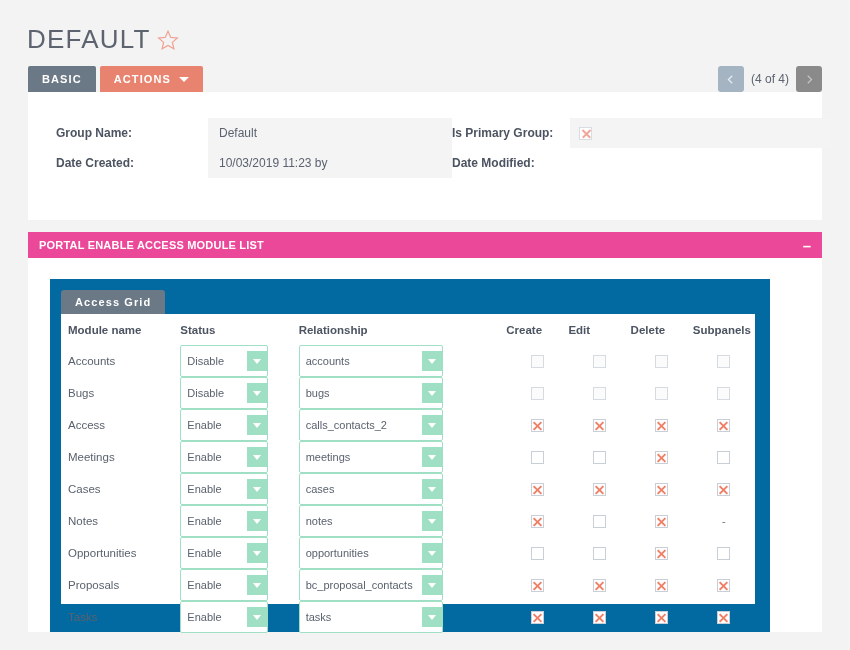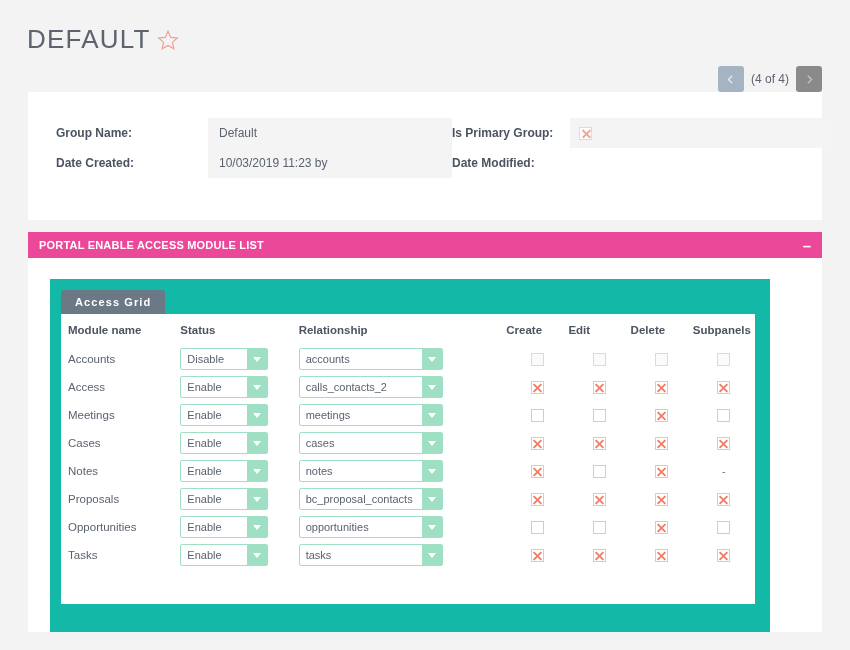--- a/index.html
+++ b/index.html
@@ -100,21 +100,21 @@
   .collapse-icon {
     color: #ffffff; font-size: 15px; line-height: 1; cursor: pointer;
     user-select: none; font-weight: bold;
   }
   .panel-body {
     position: absolute; left: 28px; top: 258px;
     width: 794px; height: 374px; background: #ffffff;
   }
   .inner-panel {
     position: absolute; left: 22px; top: 21px;
-    width: 720px; height: 353px; background: #14b8a6;
+    width: 720px; height: 353px; background: #0369a1;
   }
 
   
   .grid-tab {
     position: absolute; left: 11px; top: 11px;
     height: 24px; padding: 0 14px; background: #6b7885;
     display: flex; align-items: center; justify-content: center;
     color: #ffffff; font-size: 11px; font-weight: bold; letter-spacing: 1.1px;
     border-radius: 3px 3px 0 0; cursor: pointer; user-select: none;
   }
@@ -137,21 +137,21 @@
   table.grid td {
     font-size: 11.5px; color: #5a626e;
     padding: 0 0 0 7px; height: 28px; vertical-align: middle;
   }
   table.grid td.ctr { text-align: center; padding-left: 0; }
   .dash { color: #6b7078; font-size: 11px; }
 
   
   .sel {
     position: relative; display: inline-flex; align-items: center;
-    height: 22px; border: 1px solid #9fe0c4; background: #ffffff;
+    height: 32px; border: 1px solid #9fe0c4; background: #ffffff;
     border-radius: 2px; cursor: pointer; user-select: none;
   }
   .sel.status { width: 88px; }
   .sel.rel { width: 144px; }
   .sel-text {
     flex: 1; font-size: 11px; color: #5a626e;
     padding-left: 6px; white-space: nowrap; overflow: hidden;
   }
   .sel-arrow {
     width: 20px; height: 20px; background: #9fe0c4;
@@ -185,20 +185,29 @@
 
   <div class="title-row">
     <div class="page-title">DEFAULT</div>
     <span class="star-icon">
       <svg viewBox="0 0 24 24" width="22" height="22">
         <polygon points="12,2.5 15,9.2 22.2,9.8 16.8,14.6 18.4,21.6 12,17.9 5.6,21.6 7.2,14.6 1.8,9.8 9,9.2" fill="none" stroke="#f0a193" stroke-width="1.3"></polygon>
       </svg>
     </span>
   </div>
 
+  <div class="tabs">
+    <div class="tab basic">
+      <span>BASIC</span>
+    </div>
+    <div class="tab actions">
+      <span>ACTIONS</span>
+      <span class="caret-down"></span>
+    </div>
+  </div>
 
   <div class="pager">
     <div class="pager-btn prev">
       <svg viewBox="0 0 16 16" width="11" height="11">
           <path d="M10.5 2.5 L5 8 L10.5 13.5" fill="none" stroke="#e8eef3" stroke-width="1.8"></path>
         </svg>
     </div>
     <div class="pager-count">(4 of 4)</div>
     <div class="pager-btn next">
       <svg viewBox="0 0 16 16" width="11" height="11">
@@ -274,20 +283,39 @@
                     <span class="sel-arrow">
                       <i></i>
                     </span>
                   </span></td>
                 <td class="ctr"><span class="cbx muted"></span></td>
                 <td class="ctr"><span class="cbx muted"></span></td>
                 <td class="ctr"><span class="cbx muted"></span></td>
                 <td class="ctr"><span class="cbx muted"></span></td>
               </tr>
               <tr>
+                <td>Bugs</td>
+                <td><span class="sel status">
+                    <span class="sel-text">Disable</span>
+                    <span class="sel-arrow">
+                      <i></i>
+                    </span>
+                  </span></td>
+                <td><span class="sel rel">
+                    <span class="sel-text">bugs</span>
+                    <span class="sel-arrow">
+                      <i></i>
+                    </span>
+                  </span></td>
+                <td class="ctr"><span class="cbx muted"></span></td>
+                <td class="ctr"><span class="cbx muted"></span></td>
+                <td class="ctr"><span class="cbx muted"></span></td>
+                <td class="ctr"><span class="cbx muted"></span></td>
+              </tr>
+              <tr>
                 <td>Access</td>
                 <td><span class="sel status">
                     <span class="sel-text">Enable</span>
                     <span class="sel-arrow">
                       <i></i>
                     </span>
                   </span></td>
                 <td><span class="sel rel">
                     <span class="sel-text">calls_contacts_2</span>
                     <span class="sel-arrow">
@@ -350,56 +378,56 @@
                     <span class="sel-arrow">
                       <i></i>
                     </span>
                   </span></td>
                 <td class="ctr"><span class="cbx on"></span></td>
                 <td class="ctr"><span class="cbx"></span></td>
                 <td class="ctr"><span class="cbx on"></span></td>
                 <td class="ctr"><span class="dash">-</span></td>
               </tr>
               <tr>
+                <td>Opportunities</td>
+                <td><span class="sel status">
+                    <span class="sel-text">Enable</span>
+                    <span class="sel-arrow">
+                      <i></i>
+                    </span>
+                  </span></td>
+                <td><span class="sel rel">
+                    <span class="sel-text">opportunities</span>
+                    <span class="sel-arrow">
+                      <i></i>
+                    </span>
+                  </span></td>
+                <td class="ctr"><span class="cbx"></span></td>
+                <td class="ctr"><span class="cbx"></span></td>
+                <td class="ctr"><span class="cbx on"></span></td>
+                <td class="ctr"><span class="cbx"></span></td>
+              </tr>
+              <tr>
                 <td>Proposals</td>
                 <td><span class="sel status">
                     <span class="sel-text">Enable</span>
                     <span class="sel-arrow">
                       <i></i>
                     </span>
                   </span></td>
                 <td><span class="sel rel">
                     <span class="sel-text">bc_proposal_contacts</span>
                     <span class="sel-arrow">
                       <i></i>
                     </span>
                   </span></td>
                 <td class="ctr"><span class="cbx on"></span></td>
                 <td class="ctr"><span class="cbx on"></span></td>
                 <td class="ctr"><span class="cbx on"></span></td>
                 <td class="ctr"><span class="cbx on"></span></td>
-              </tr>
-              <tr>
-                <td>Opportunities</td>
-                <td><span class="sel status">
-                    <span class="sel-text">Enable</span>
-                    <span class="sel-arrow">
-                      <i></i>
-                    </span>
-                  </span></td>
-                <td><span class="sel rel">
-                    <span class="sel-text">opportunities</span>
-                    <span class="sel-arrow">
-                      <i></i>
-                    </span>
-                  </span></td>
-                <td class="ctr"><span class="cbx"></span></td>
-                <td class="ctr"><span class="cbx"></span></td>
-                <td class="ctr"><span class="cbx on"></span></td>
-                <td class="ctr"><span class="cbx"></span></td>
               </tr>
               <tr>
                 <td>Tasks</td>
                 <td><span class="sel status">
                     <span class="sel-text">Enable</span>
                     <span class="sel-arrow">
                       <i></i>
                     </span>
                   </span></td>
                 <td><span class="sel rel">

